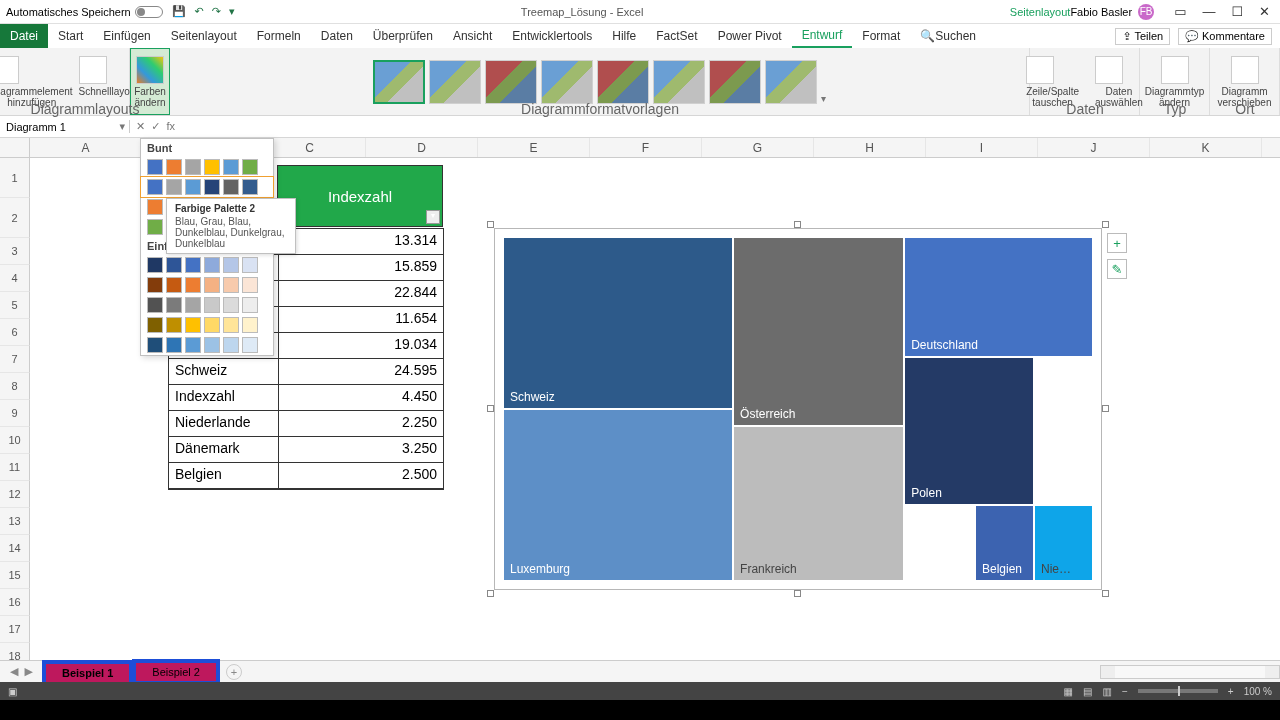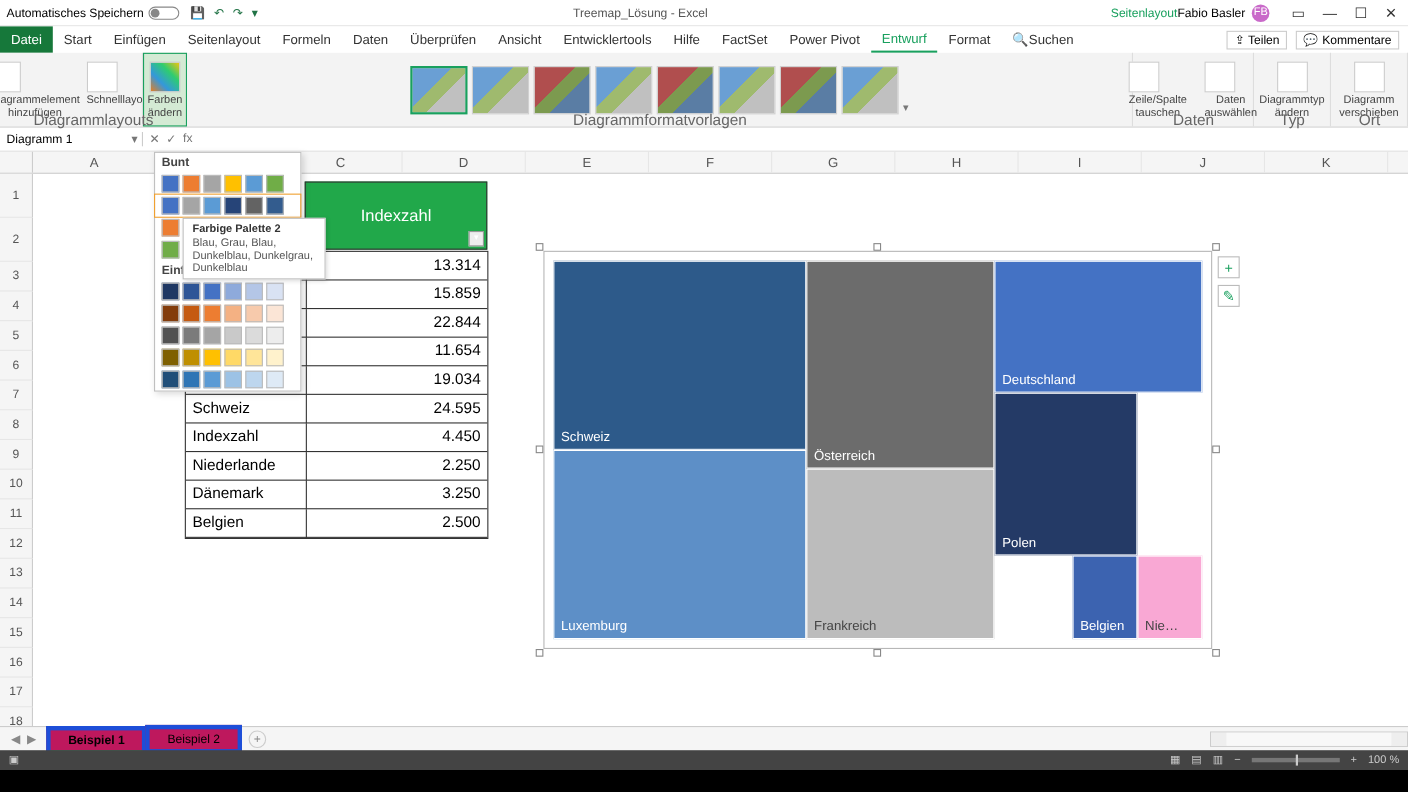--- a/index.html
+++ b/index.html
@@ -378,21 +378,21 @@
     <div class="side-btn" style="top:4px;">+</div>
     <div class="side-btn" style="top:30px;">✎</div>
     <div class="treemap">
       <div class="tm-rect" style="left:0;top:0;width:39%;height:50%;background:#2d5a8a;">Schweiz</div>
       <div class="tm-rect" style="left:0;top:50%;width:39%;height:50%;background:#5d8fc7;">Luxemburg</div>
       <div class="tm-rect" style="left:39%;top:0;width:29%;height:55%;background:#6c6c6c;">Österreich</div>
       <div class="tm-rect" style="left:39%;top:55%;width:29%;height:45%;background:#bcbcbc;color:#444;">Frankreich</div>
       <div class="tm-rect" style="left:68%;top:0;width:32%;height:35%;background:#4472c4;">Deutschland</div>
       <div class="tm-rect" style="left:68%;top:35%;width:22%;height:43%;background:#243a66;">Polen</div>
       <div class="tm-rect" style="left:80%;top:78%;width:10%;height:22%;background:#3c63b0;">Belgien</div>
-      <div class="tm-rect" style="left:90%;top:78%;width:10%;height:22%;background:#f9a8d4;color:#444;">Nie…</div>
+      <div class="tm-rect" style="left:90%;top:78%;width:10%;height:22%;background:#0ea5e9;color:#444;">Nie…</div>
     </div>
   </div>
 </div>
 
 <div class="sheet-tabs">
   <div class="nav-arrows">
       <span>◀</span>
       <span>▶</span>
     </div>
   <div class="sheet-tab active">Beispiel 1</div>

